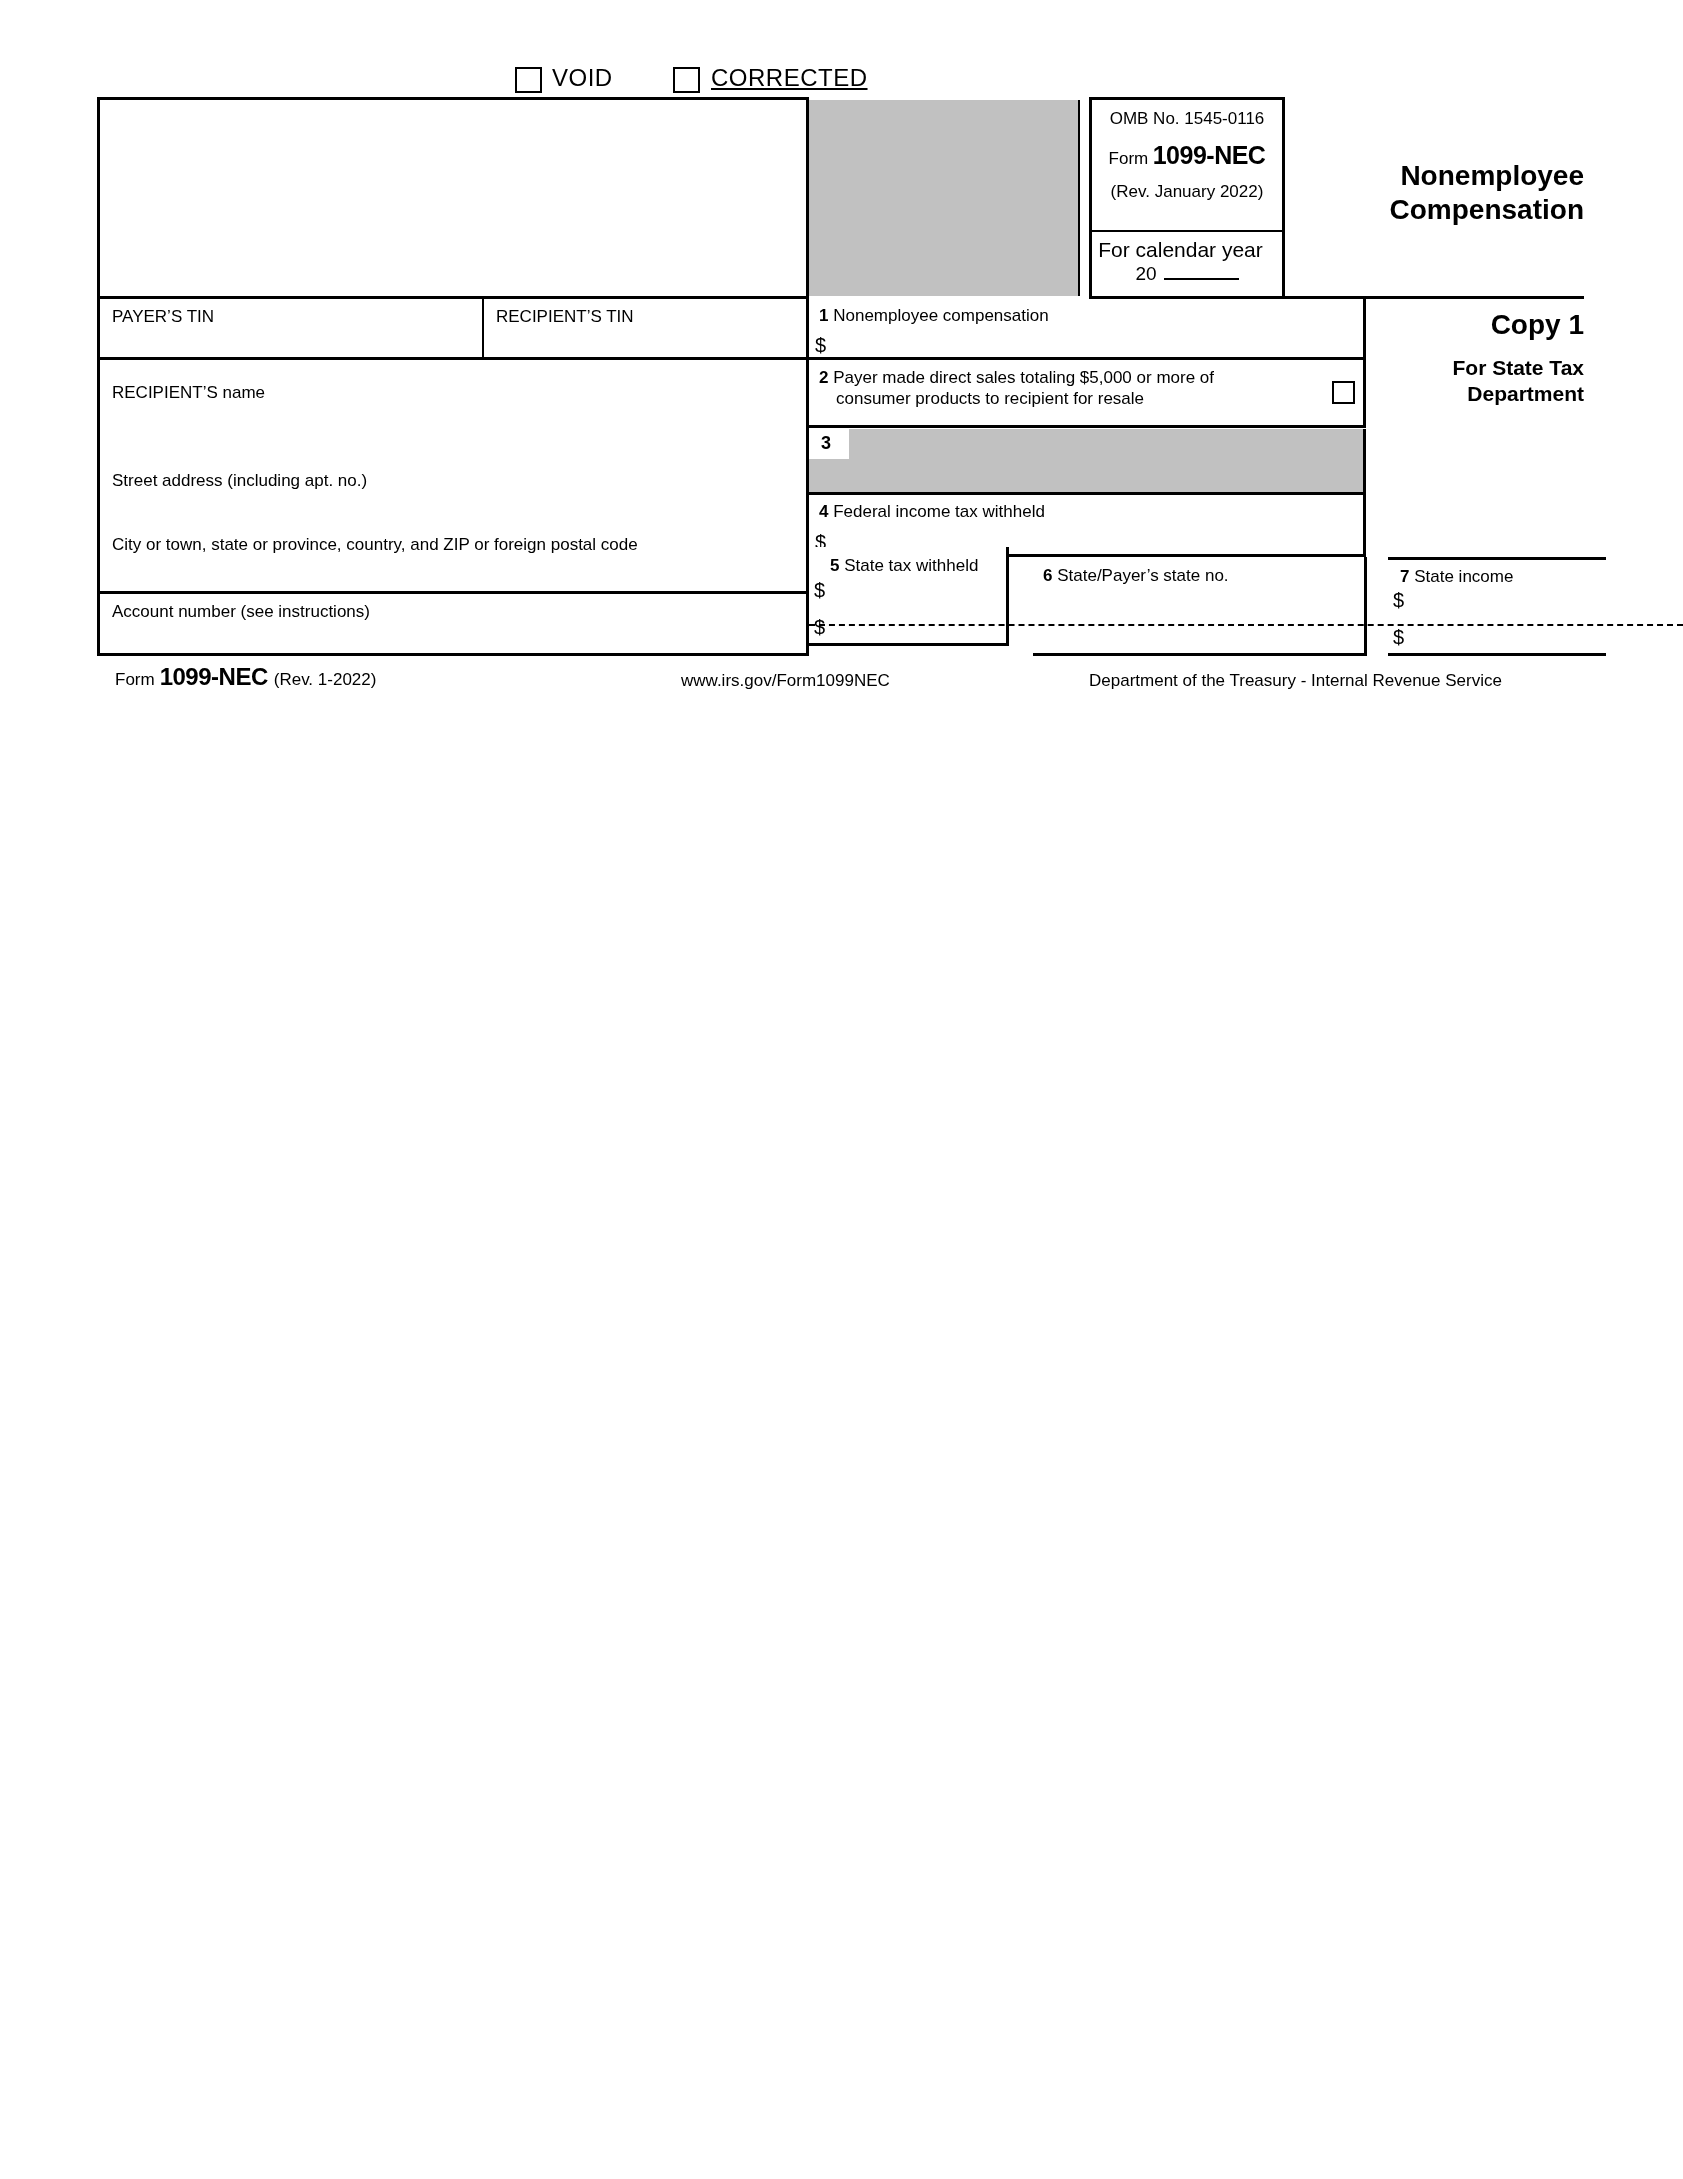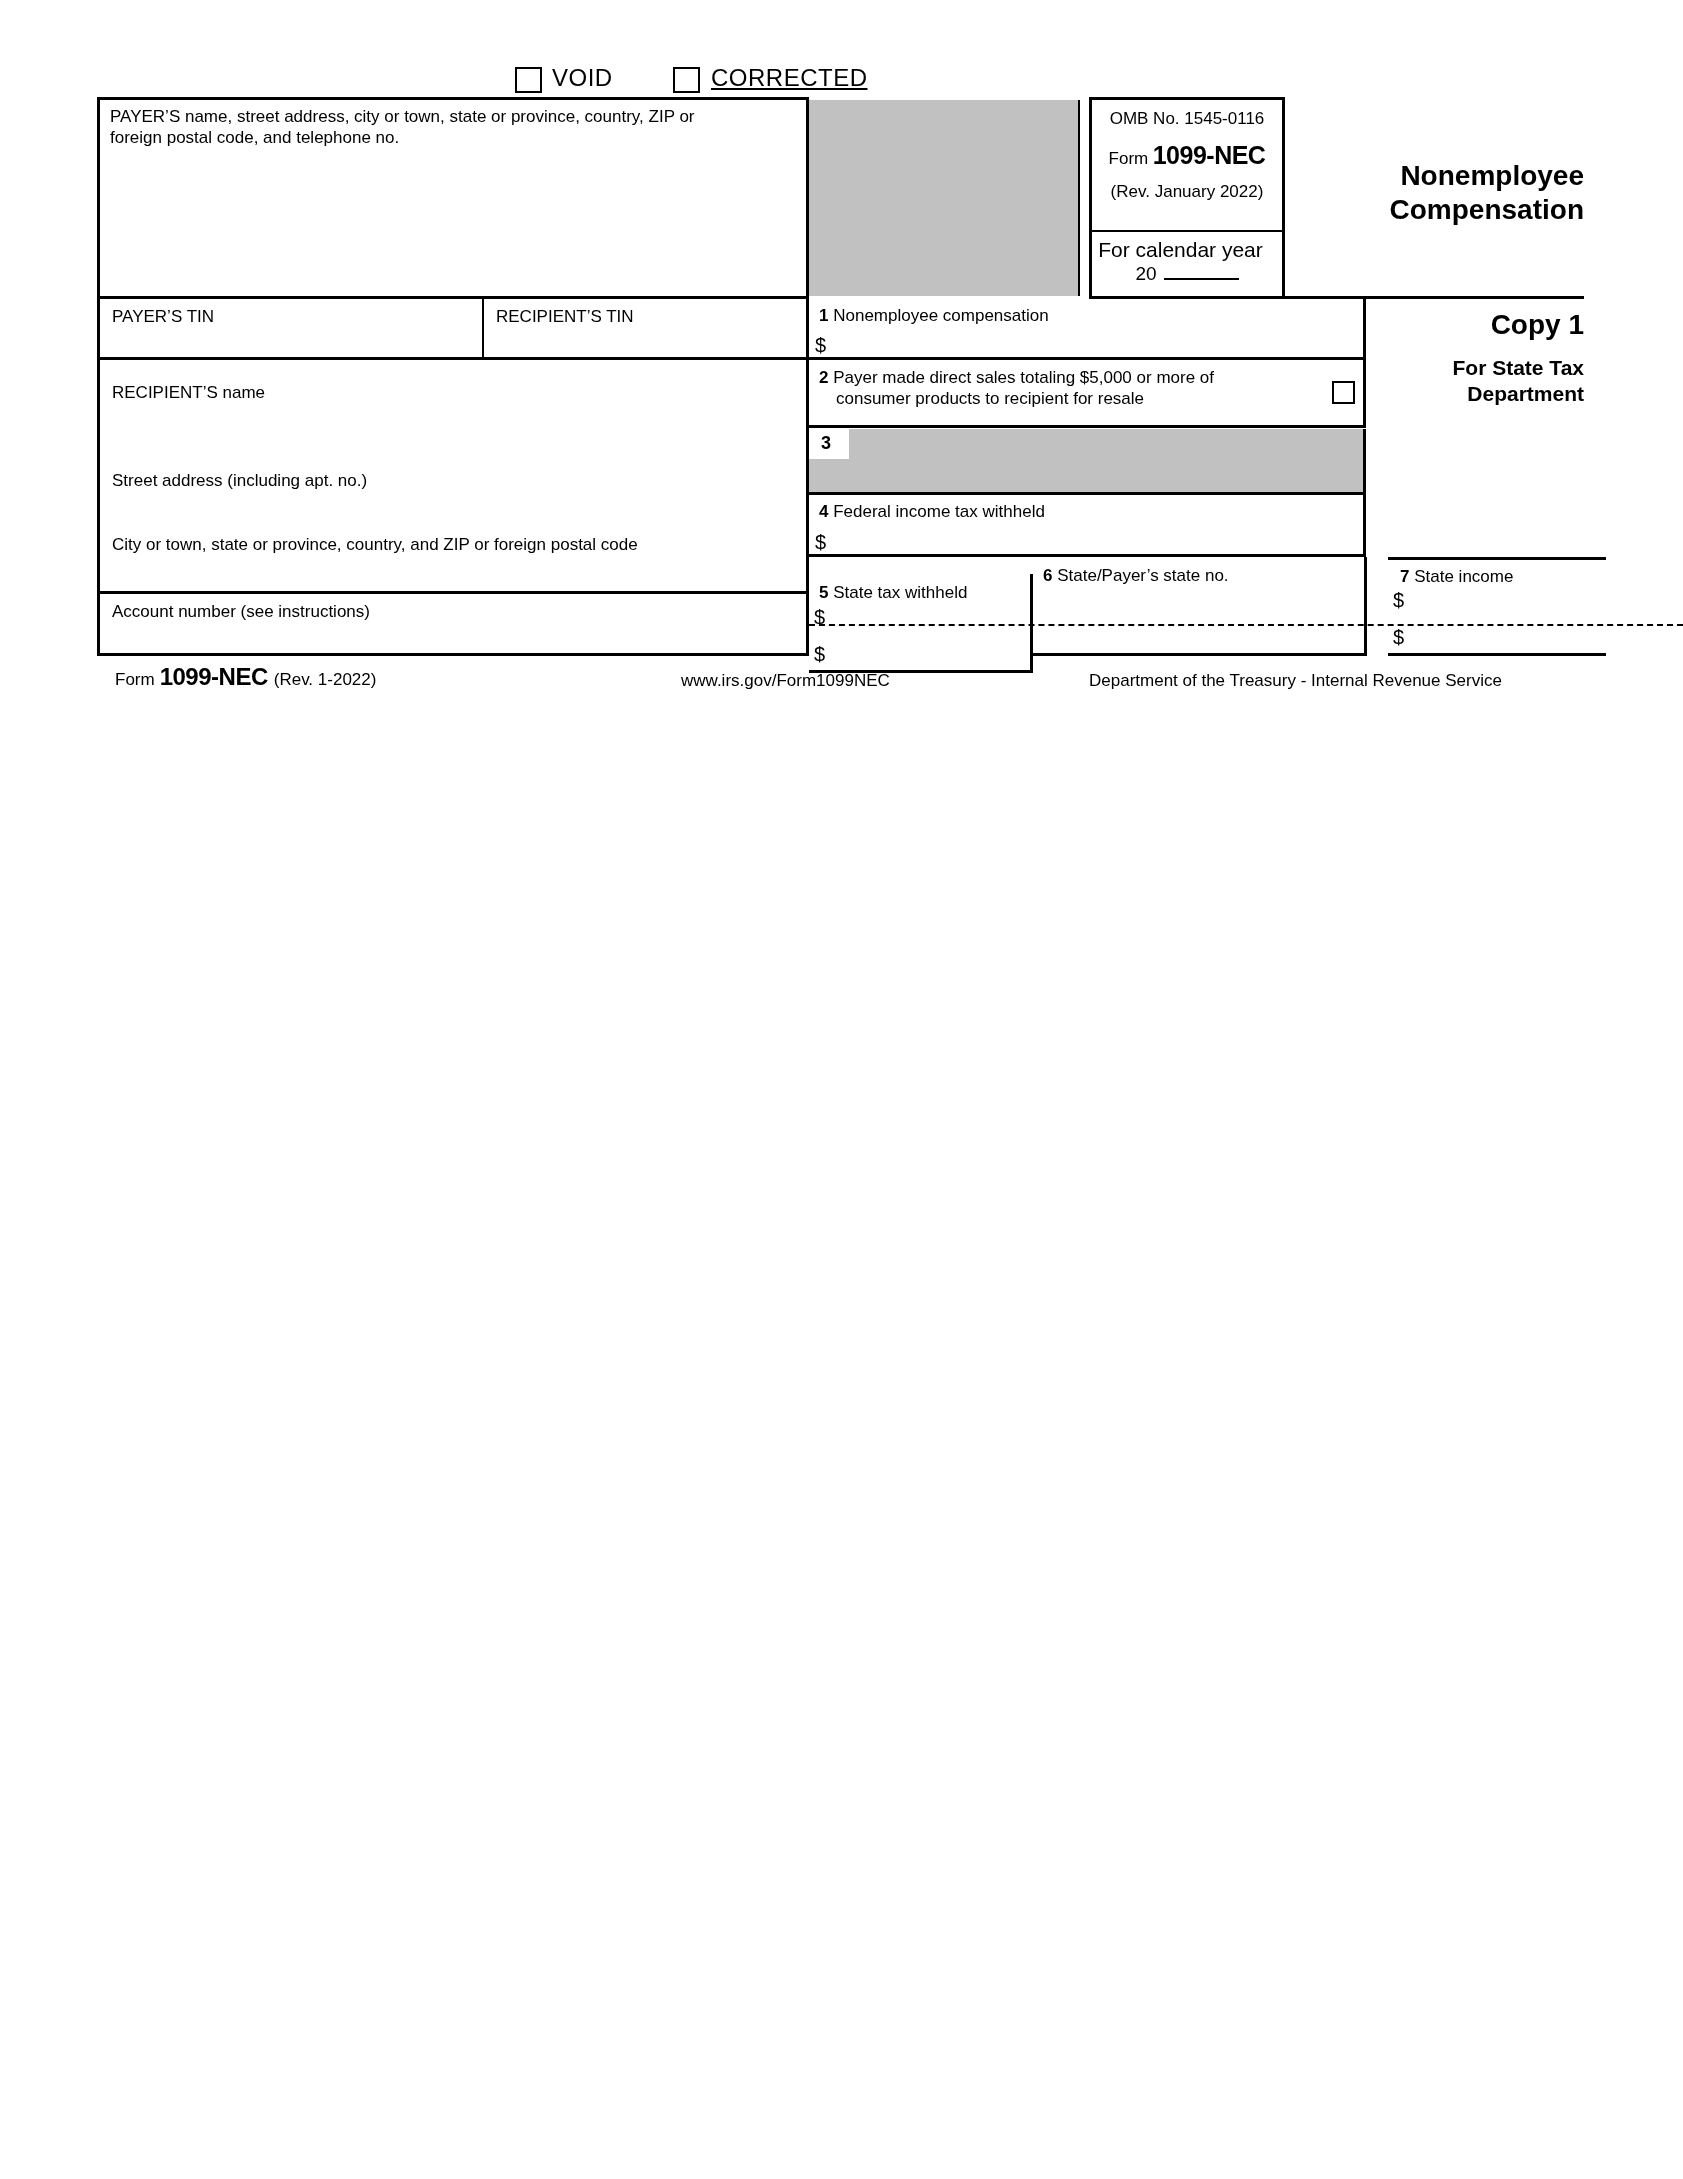--- a/index.html
+++ b/index.html
@@ -49,21 +49,21 @@
 
   .recipient-box { left: 97px; top: 360px; width: 712px; height: 234px; border-left: 3px solid #000; border-right: 3px solid #000; border-bottom: 3px solid #000; }
   .box2 { left: 809px; top: 360px; width: 557px; height: 68px; border-right: 3px solid #000; border-bottom: 3px solid #000; }
   .hang { margin: 7px 8px 0 10px; width: 455px; padding-left: 17px; text-indent: -17px; }
   .box2-cbx { position: absolute; right: 8px; top: 21px; width: 23px; height: 23px; border: 2px solid #000; background: #fff; }
   .box3 { left: 809px; top: 429px; width: 557px; height: 66px; background: #c1c1c1; border-right: 3px solid #000; border-bottom: 3px solid #000; }
   .box3-badge { position: absolute; left: 0; top: 0; width: 40px; height: 30px; background: #fff; }
   .box3-badge b { position: absolute; left: 12px; top: 4px; font-size: 18px; }
   .box4 { left: 809px; top: 495px; width: 557px; height: 62px; border-right: 3px solid #000; border-bottom: 3px solid #000; }
 
-  .box5 { left: 809px; top: 574px; width: 224px; height: 99px; border-right: 3px solid #000; border-bottom: 3px solid #000; }
+  .box5 { left: 809px; top: 547px; width: 200px; height: 99px; border-right: 3px solid #000; border-bottom: 3px solid #000; padding-left: 11px; }
   .box6 { left: 1033px; top: 557px; width: 334px; height: 99px; border-right: 3px solid #000; border-bottom: 3px solid #000; }
   .box7 { left: 1388px; top: 557px; width: 218px; height: 99px; border-top: 3px solid #000000; border-bottom: 3px solid #000; }
   .state-caption { margin: 8px 8px 0 10px; }
   .account-box { left: 97px; top: 594px; width: 712px; height: 62px; border-left: 3px solid #000; border-right: 3px solid #000; border-bottom: 3px solid #000; }
   .dashed-line { left: 809px; top: 624px; width: 874px; height: 0; border-top: 2px dashed #000; }
 
   .copy-block { left: 1376px; top: 309px; width: 208px; text-align: right; }
   .copy-number { font-size: 28px; font-weight: bold; }
   .copy-for { margin-top: 14px; margin-left: auto; width: 198px; font-size: 21px; font-weight: bold; line-height: 26px; }
 
@@ -78,21 +78,20 @@
 <body>
 
 <div class="page">
 
   <div class="cbx" style="left:515px; top:67px;"></div>
   <div class="cbx-label" style="left:552px; top:63px;">VOID</div>
   <div class="cbx" style="left:673px; top:67px;"></div>
   <div class="cbx-label" style="left:711px; top:63px;text-decoration:underline;">CORRECTED</div>
 
   <div class="cell payer-box">
-    <div class="lbl">PAYER’S name, street address, city or town, state or province, country, ZIP or foreign postal code, and telephone no.</div>
     <div class="field-blank" style="left:10px; top:61px; right:10px; bottom:8px;"></div>
   </div>
 
   <div class="cell gray-top" style="background:#c1c1c1;"></div>
 
   <div class="cell omb-box">
     <div class="omb-line1">OMB No. 1545-0116</div>
     <div class="omb-form-line">
       <span class="omb-form-word">Form</span>
       <span class="omb-form-number">1099-NEC</span>

